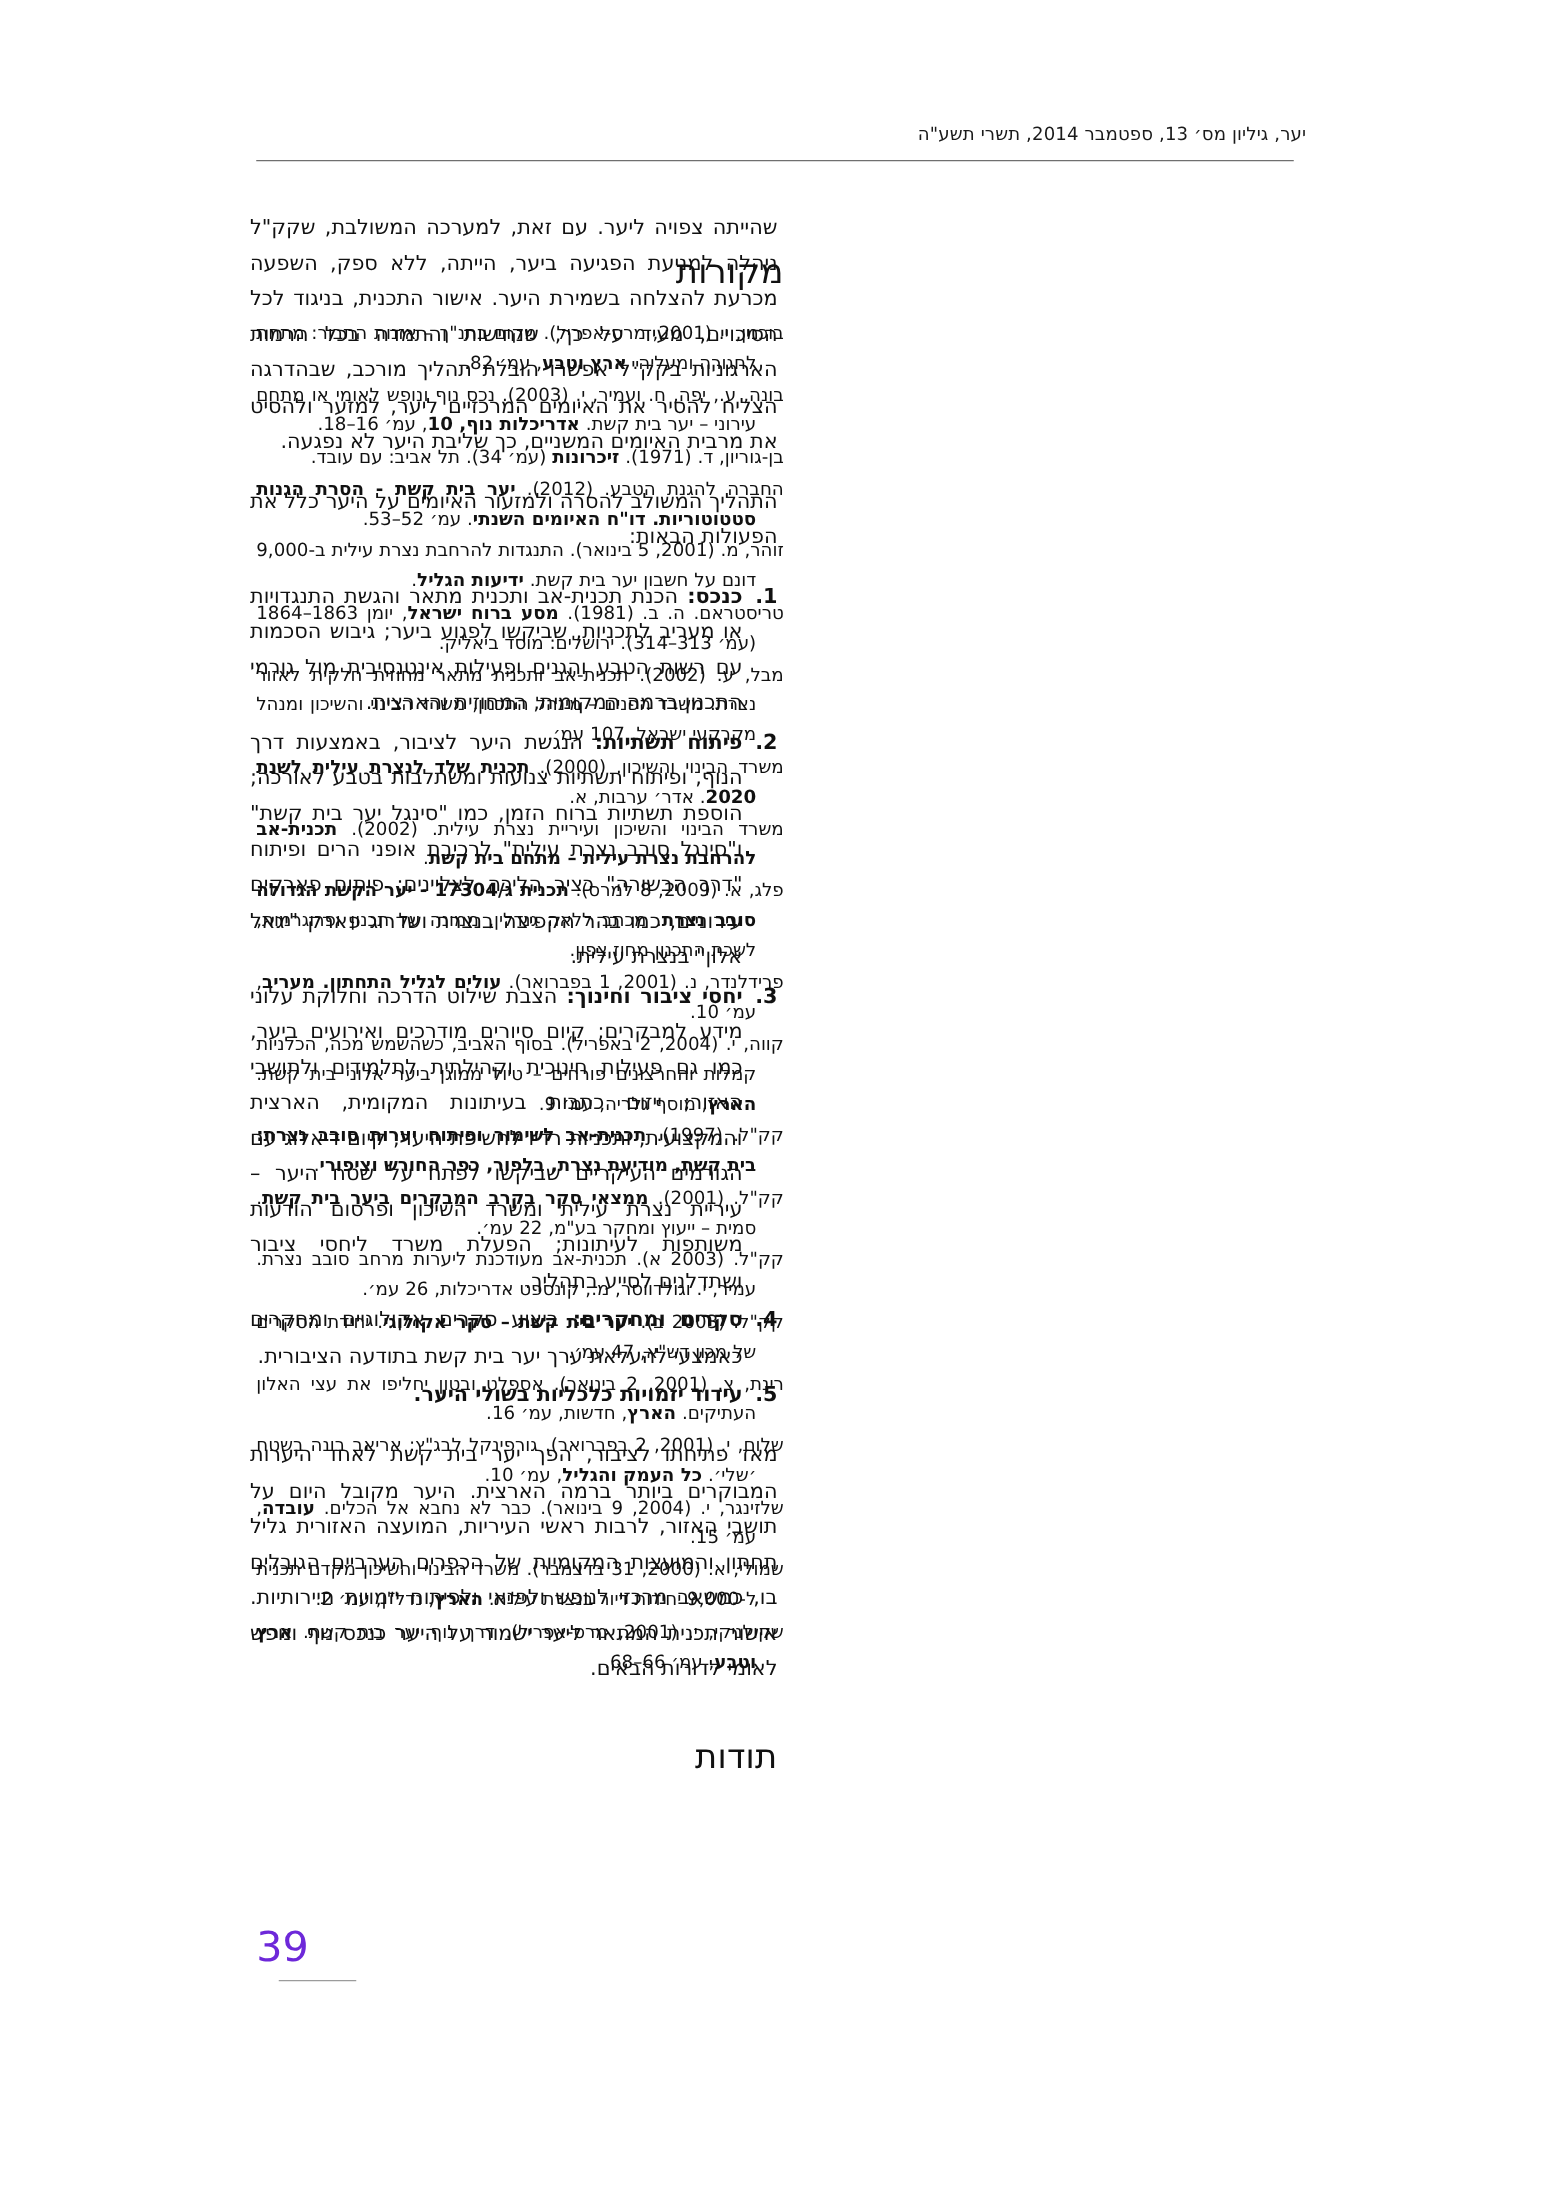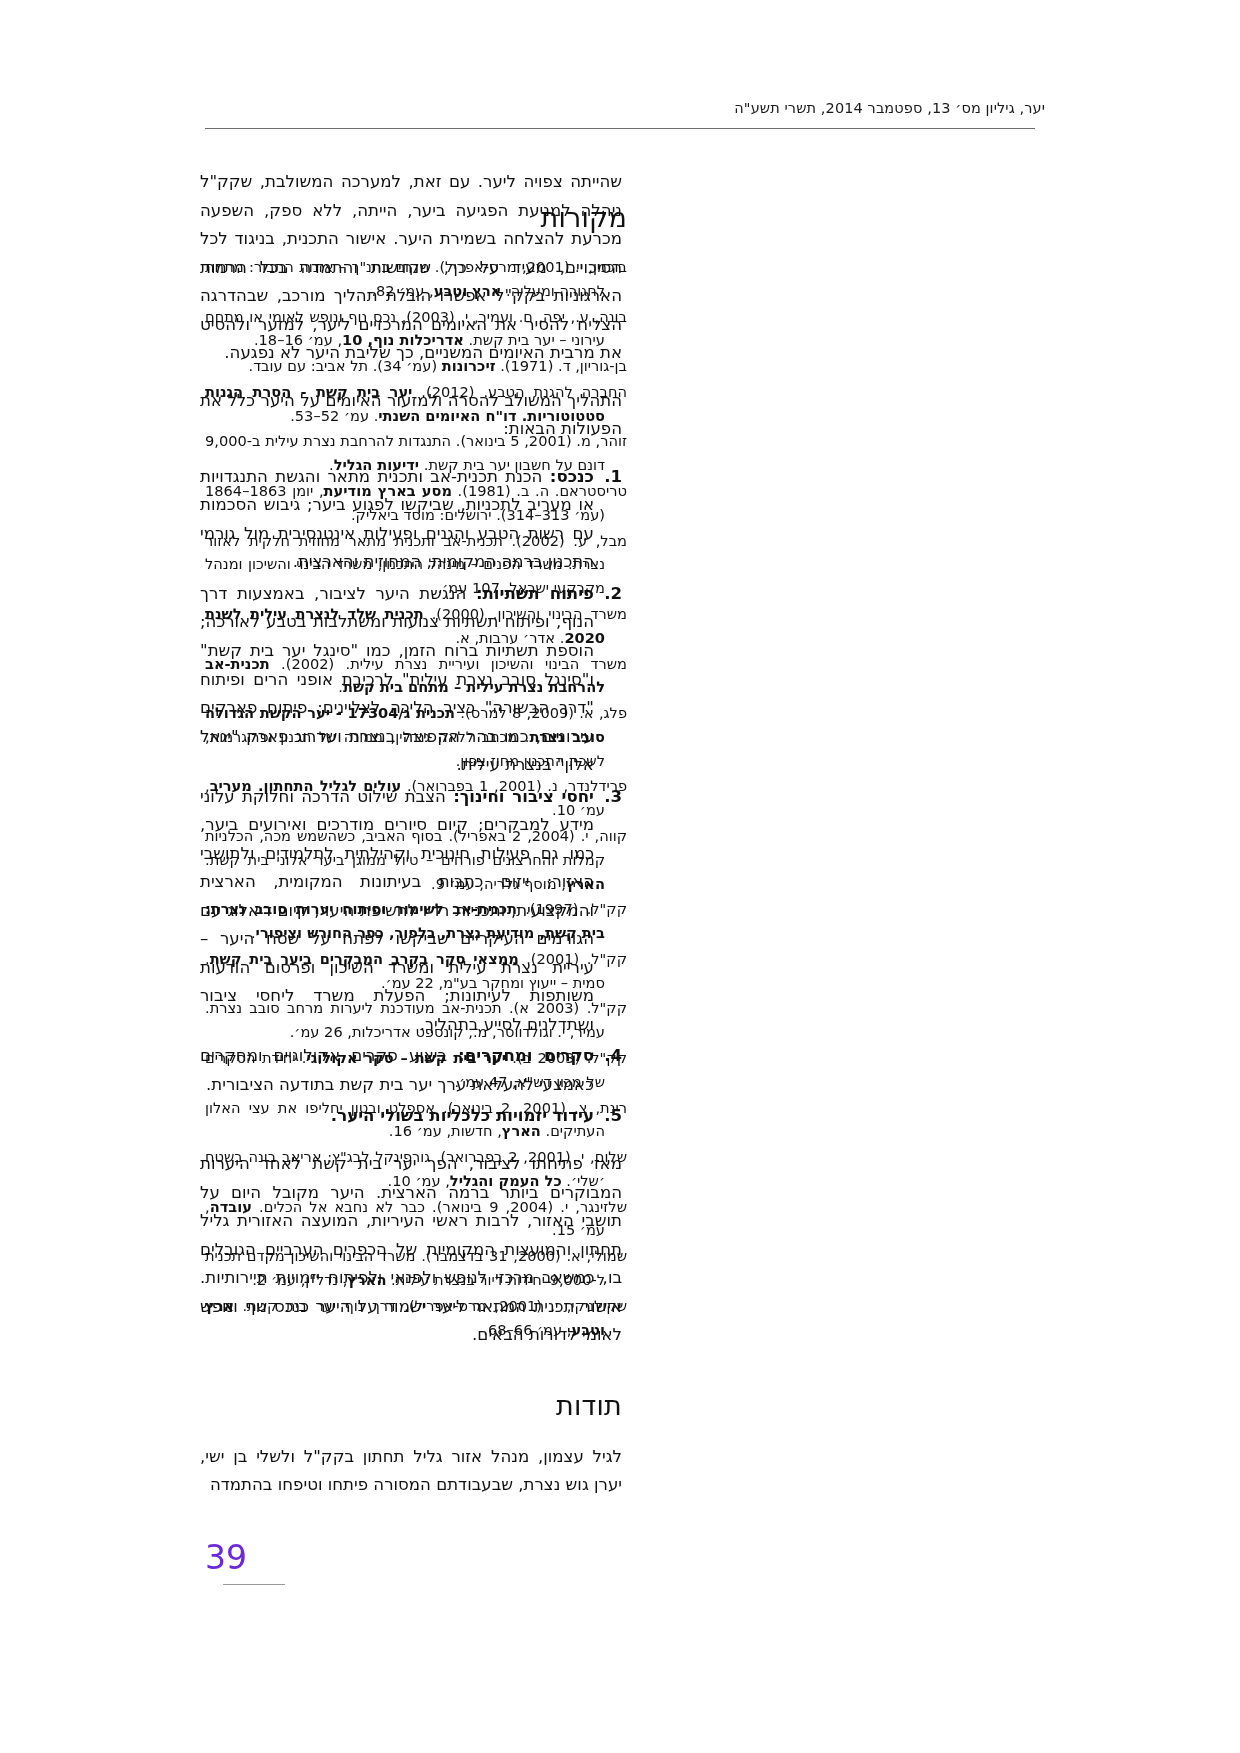--- a/index.html
+++ b/index.html
@@ -172,35 +172,34 @@
       </li>
       <li class="allbold">
         <span class="lead">עידוד יזמויות כלכליות בשולי היער.</span><span></span>
       </li>
     </ol>
 
     <p class="body" style="margin-top:19px;">מאז פתיחתו לציבור, הפך יער בית קשת לאחד היערות המבוקרים ביותר ברמה הארצית. היער מקובל היום על תושבי האזור, לרבות ראשי העיריות, המועצה האזורית גליל תחתון והמועצות המקומיות של הכפרים הערביים הגובלים בו, כמשאב מרכזי לנופש ולפנאי ולפיתוח יזמויות תיירותיות. אישור תכנית המתאר ליער ישמור על היער כנכס נוף ונופש לאומי לדורות הבאים.</p>
 
     <h2 class="section-title tight">תודות</h2>
 
-    <p class="body last">לגיל עצמון, מנהל אזור גליל תחתון בקק"ל ולשלי בן ישי, יערן גוש נצרת, שבעבודתם המסורה פיתחו וטיפחו בהתמדה</p>
   </div>
 
   <div class="column-left">
 
 
     <h2 class="section-title">מקורות</h2>
 
     <div class="refs">
       <p class="ref">בוכמן, י. (2001, מרס-אפריל). מקום בתנ"ך – אזנות התבור: מתחת לחגורה ומעליה. <b>ארץ וטבע</b>, עמ׳ 82.</p>
       <p class="ref">בונה, ע., יפה, ח. ועמיר, י. (2003). נכס נוף ונופש לאומי או מתחם עירוני – יער בית קשת. <b>אדריכלות נוף, 10</b>, עמ׳ 16–18.</p>
       <p class="ref">בן-גוריון, ד. (1971). <b>זיכרונות</b> (עמ׳ 34). תל אביב: עם עובד.</p>
       <p class="ref">החברה להגנת הטבע. (2012). <b>יער בית קשת - הסרת הגנות סטטוטוריות. דו"ח האיומים השנתי</b>. עמ׳ 52–53.</p>
       <p class="ref">זוהר, מ. (2001, 5 בינואר). התנגדות להרחבת נצרת עילית ב-9,000 דונם על חשבון יער בית קשת. <b>ידיעות הגליל</b>.</p>
-      <p class="ref">טריסטראם. ה. ב. (1981). <b>מסע בארץ מודיעת</b>, יומן 1863–1864 (עמ׳ 313–314). ירושלים: מוסד ביאליק.</p>
+      <p class="ref">טריסטראם. ה. ב. (1981). <b>מסע ברוח ישראל</b>, יומן 1863–1864 (עמ׳ 313–314). ירושלים: מוסד ביאליק.</p>
       <p class="ref">מבל, ע. (2002). תכנית-אב ותכנית מתאר מחוזית חלקית לאזור נצרת. משרד הפנים – מינהל התכנון, משרד הבינוי והשיכון ומנהל מקרקעי ישראל, 107 עמ׳.</p>
       <p class="ref">משרד הבינוי והשיכון. (2000). <b>תכנית שלד לנצרת עילית לשנת 2020</b>. אדר׳ ערבות, א.</p>
       <p class="ref">משרד הבינוי והשיכון ועיריית נצרת עילית. (2002). <b>תכנית-אב להרחבת נצרת עילית – מתחם בית קשת</b>.</p>
       <p class="ref">פלג, א. (2009, 8 למרס). <b>תכנית ג/17304 - יער הקשת הגדולה סובב נצרת</b>. מכתב ללאה גנדלין, ממונה על תכנון ופרוגרמות, לשכת התכנון מחוז צפון.</p>
       <p class="ref">פרידלנדר, נ. (2001, 1 בפברואר). <b>עולים לגליל התחתון. מעריב</b>, עמ׳ 10.</p>
       <p class="ref">קווה, י. (2004, 2 באפריל). בסוף האביב, כשהשמש מכה, הכלניות קמלות והחרצונים פורחים – טיול ממוגן ביער אלוני בית קשת. <b>הארץ</b>, מוסף גלריה, עמ׳ 9.</p>
       <p class="ref">קק"ל. (1997). <b>תכנית-אב לשימור ופיתוח יערות סובב נצרת: בית קשת, מודיעת נצרת, בלפור, כפר החורש וציפורי</b>.</p>
       <p class="ref">קק"ל. (2001). <b>ממצאי סקר בקרב המבקרים ביער בית קשת</b>. סמית – ייעוץ ומחקר בע"מ, 22 עמ׳.</p>
       <p class="ref">קק"ל. (2003 א). תכנית-אב מעודכנת ליערות מרחב סובב נצרת. עמיר, י. וגולדווסר, מ., קונספט אדריכלות, 26 עמ׳.</p>
       <p class="ref">קק"ל. (2003 ב). <b>יער בית קשת – סקר אקולוגי</b>. יחידת הסקרים של מכון דש"א, 47 עמ׳.</p>

